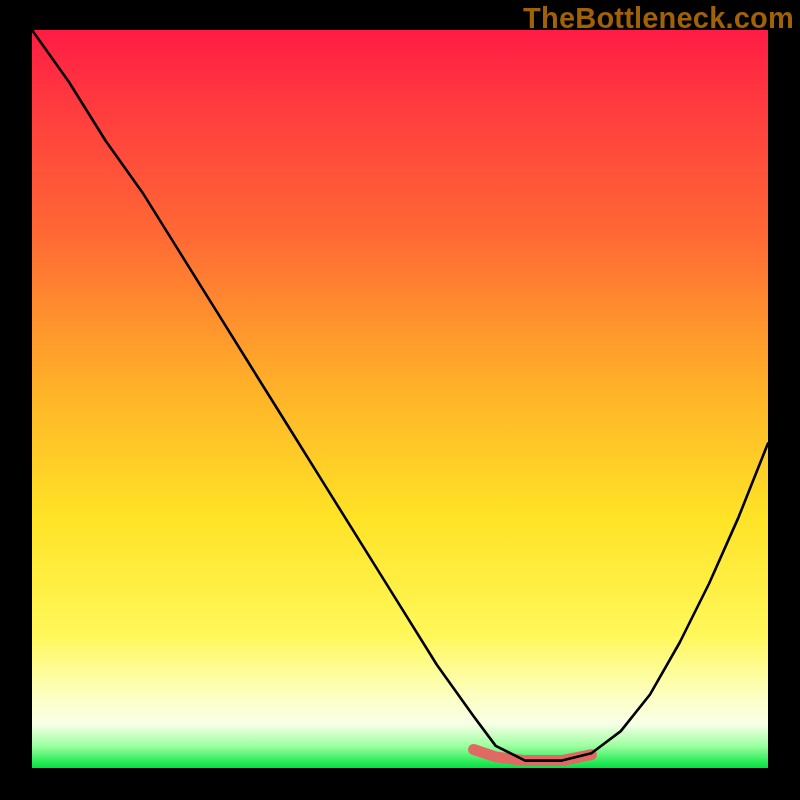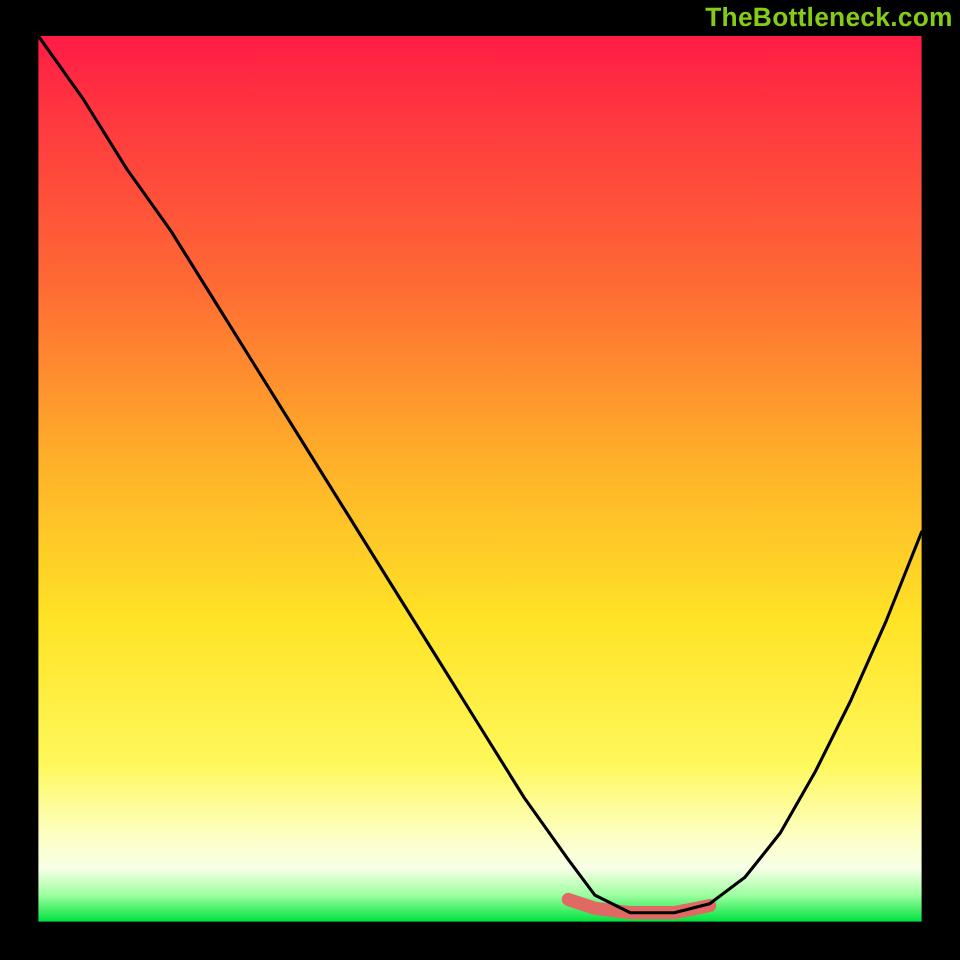--- a/index.html
+++ b/index.html
@@ -8,23 +8,23 @@
     position: relative;
     width: 800px;
     height: 800px;
     background: #000;
   }
   .watermark {
     position: absolute;
     top: 2px;
     right: 6px;
     font-family: Arial, Helvetica, sans-serif;
-    font-size: 22px;
+    font-size: 29px;
     font-weight: 600;
-    color: #84cc16;
+    color: #a16207;
     letter-spacing: 0.2px;
     z-index: 5;
   }
   .plot-frame {
     position: absolute;
     left: 32px;
     top: 30px;
     width: 736px;
     height: 738px;
     background: #000;

